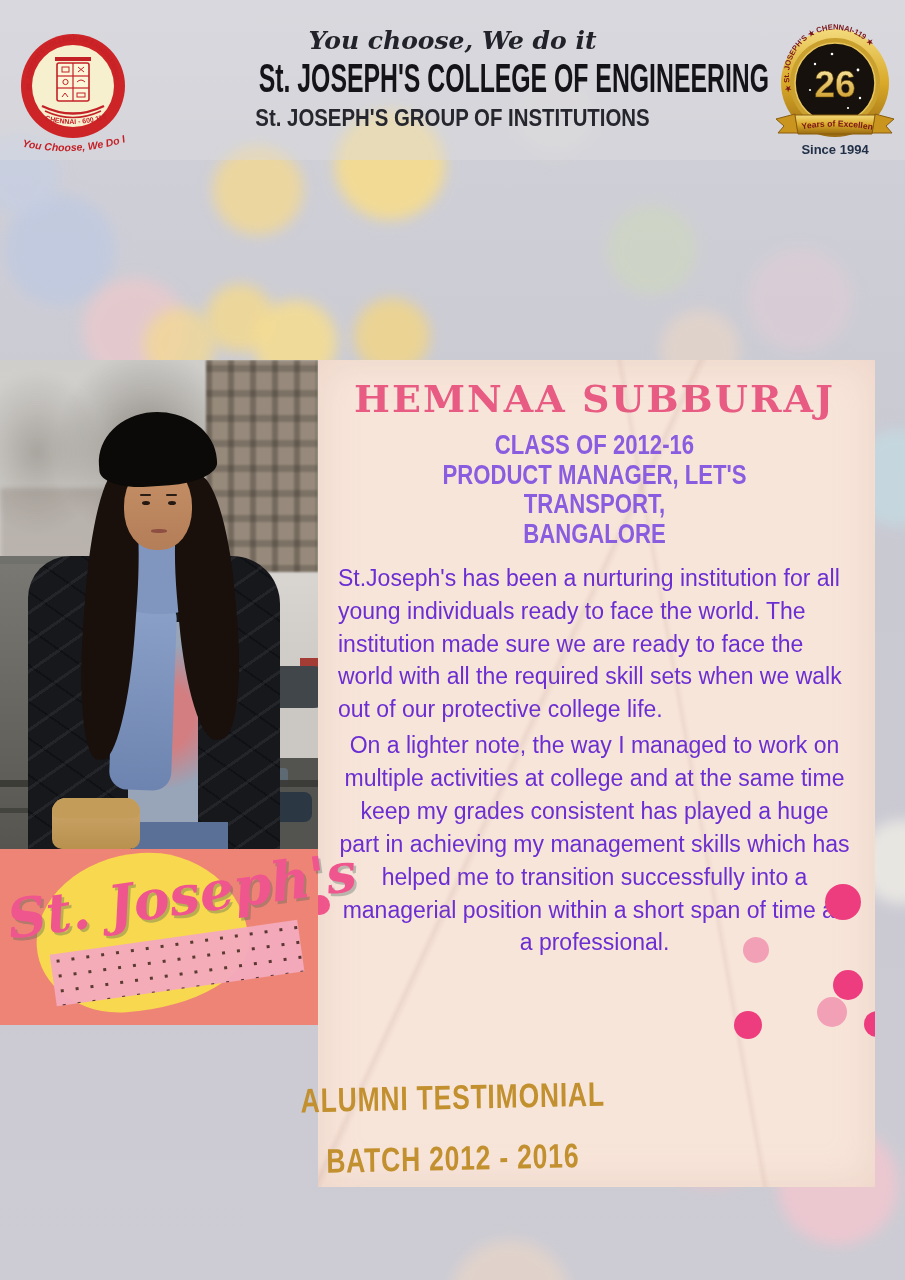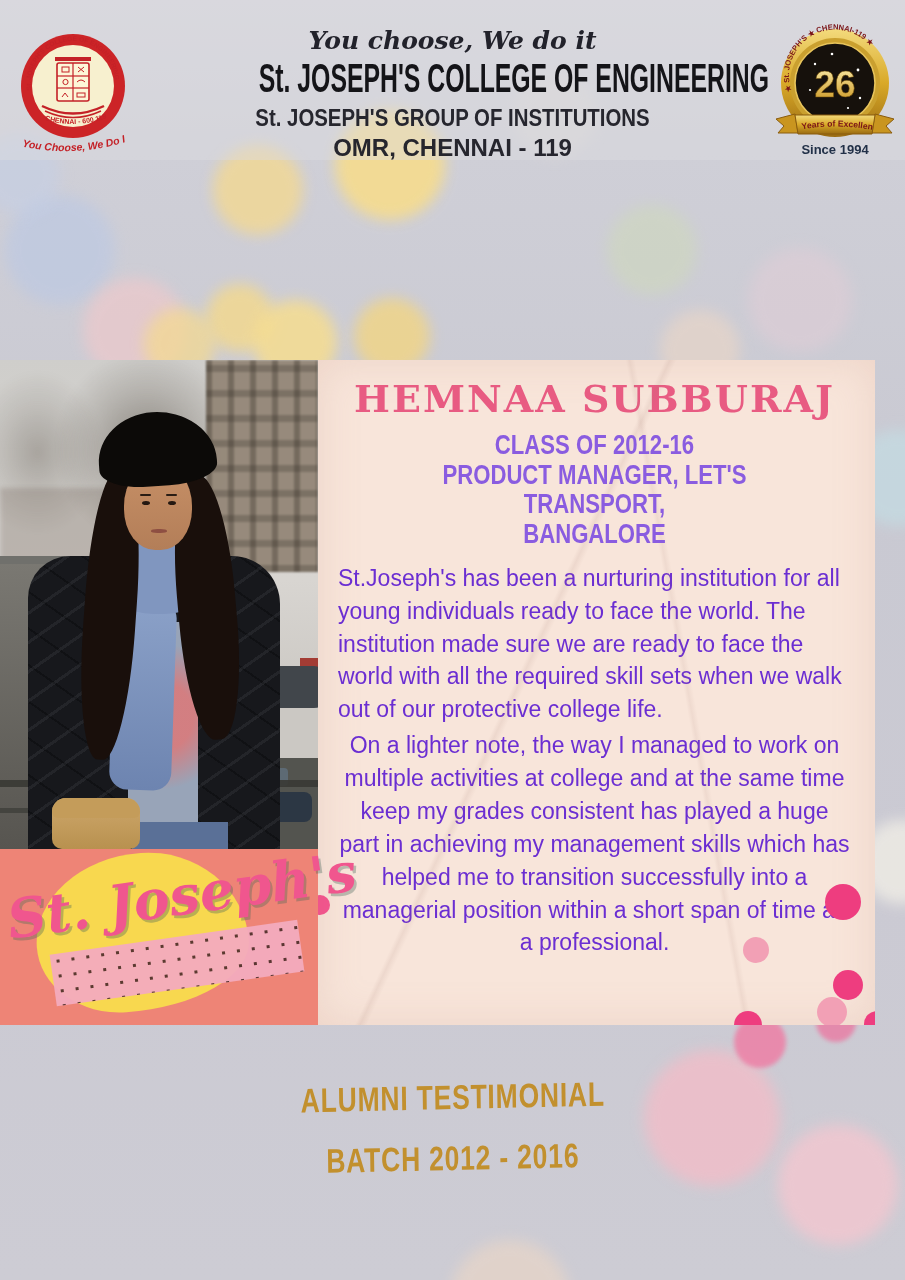--- a/index.html
+++ b/index.html
@@ -92,21 +92,21 @@
   .ph-eyeR { left:168px; top:141px; width:8px; height:4px; background:#241811; border-radius:50%; z-index:8; }
   .ph-mouth { left:151px; top:169px; width:16px; height:4px; background:#8e4f42; border-radius:40%; z-index:8; }
   .ph-beret { left:98px; top:52px; width:118px; height:74px; background:#0c0a08; z-index:8;
     border-radius:55% 60% 48% 45% / 75% 80% 30% 30%; transform:rotate(-4deg); }
   .ph-jeans { left:132px; top:462px; width:96px; height:27px; background:#5a7097; z-index:5; }
   .ph-bag { left:52px; top:438px; width:88px; height:51px; border-radius:14px 14px 10px 10px; z-index:9;
     background:linear-gradient(180deg,#cfa86c,#b8914f); }
   .ph-flap { left:52px; top:438px; width:88px; height:20px; border-radius:14px 14px 6px 6px; background:#c49c5a; z-index:9; }
 
   
-  .card { position:absolute; left:318px; top:0; width:557px; height:665px; overflow:hidden;
+  .card { position:absolute; left:318px; top:0; width:557px; height:827px; overflow:hidden;
           background:#f8e5da;
           box-shadow:inset 0 0 40px rgba(205,160,145,.25); padding:10px 24px 0 20px; }
   .card::before { content:""; position:absolute; inset:0; pointer-events:none;
     background:linear-gradient(115deg, transparent 40%, rgba(160,120,110,.12) 40.6%, transparent 41.4%),
                linear-gradient(80deg, transparent 63%, rgba(160,120,110,.10) 63.6%, transparent 64.4%); }
   .t-name { margin-top:6px; text-align:center; font-family:"DejaVu Serif", serif; font-weight:bold;
             font-size:38px; letter-spacing:2px; color:#e85b82; }
   .t-sub { margin-top:10px; text-align:center; color:#8a5ce0; font-weight:bold; font-size:27px;
            line-height:1.1; transform:scaleX(.82); transform-origin:center top; }
   .t-sub span { display:block; }
@@ -202,21 +202,20 @@
         <text font-size="10.5" font-style="italic" font-weight="bold" fill="#c42127" font-family="DejaVu Serif, serif">
           <textPath href="#sealMotto" startOffset="2">You Choose, We Do It</textPath>
         </text>
       </svg>
     </div>
 
     <div class="header-center">
       <div class="tagline">You choose, We do it</div>
       <div class="college-name">St. JOSEPH'S COLLEGE OF ENGINEERING</div>
       <div class="group-line">St. JOSEPH'S GROUP OF INSTITUTIONS</div>
-      <div class="omr-line">OMR, CHENNAI - 119</div>
     </div>
 
     <div class="badge-wrap">
       <svg viewBox="0 0 130 142" width="130" height="142">
         <defs>
           <linearGradient id="gold" x1="0" y1="0" x2="0" y2="1">
             <stop offset="0" stop-color="#f3da7c"></stop>
               <stop offset=".5" stop-color="#d9a928"></stop>
               <stop offset="1" stop-color="#9a6b12"></stop>
           </linearGradient>

